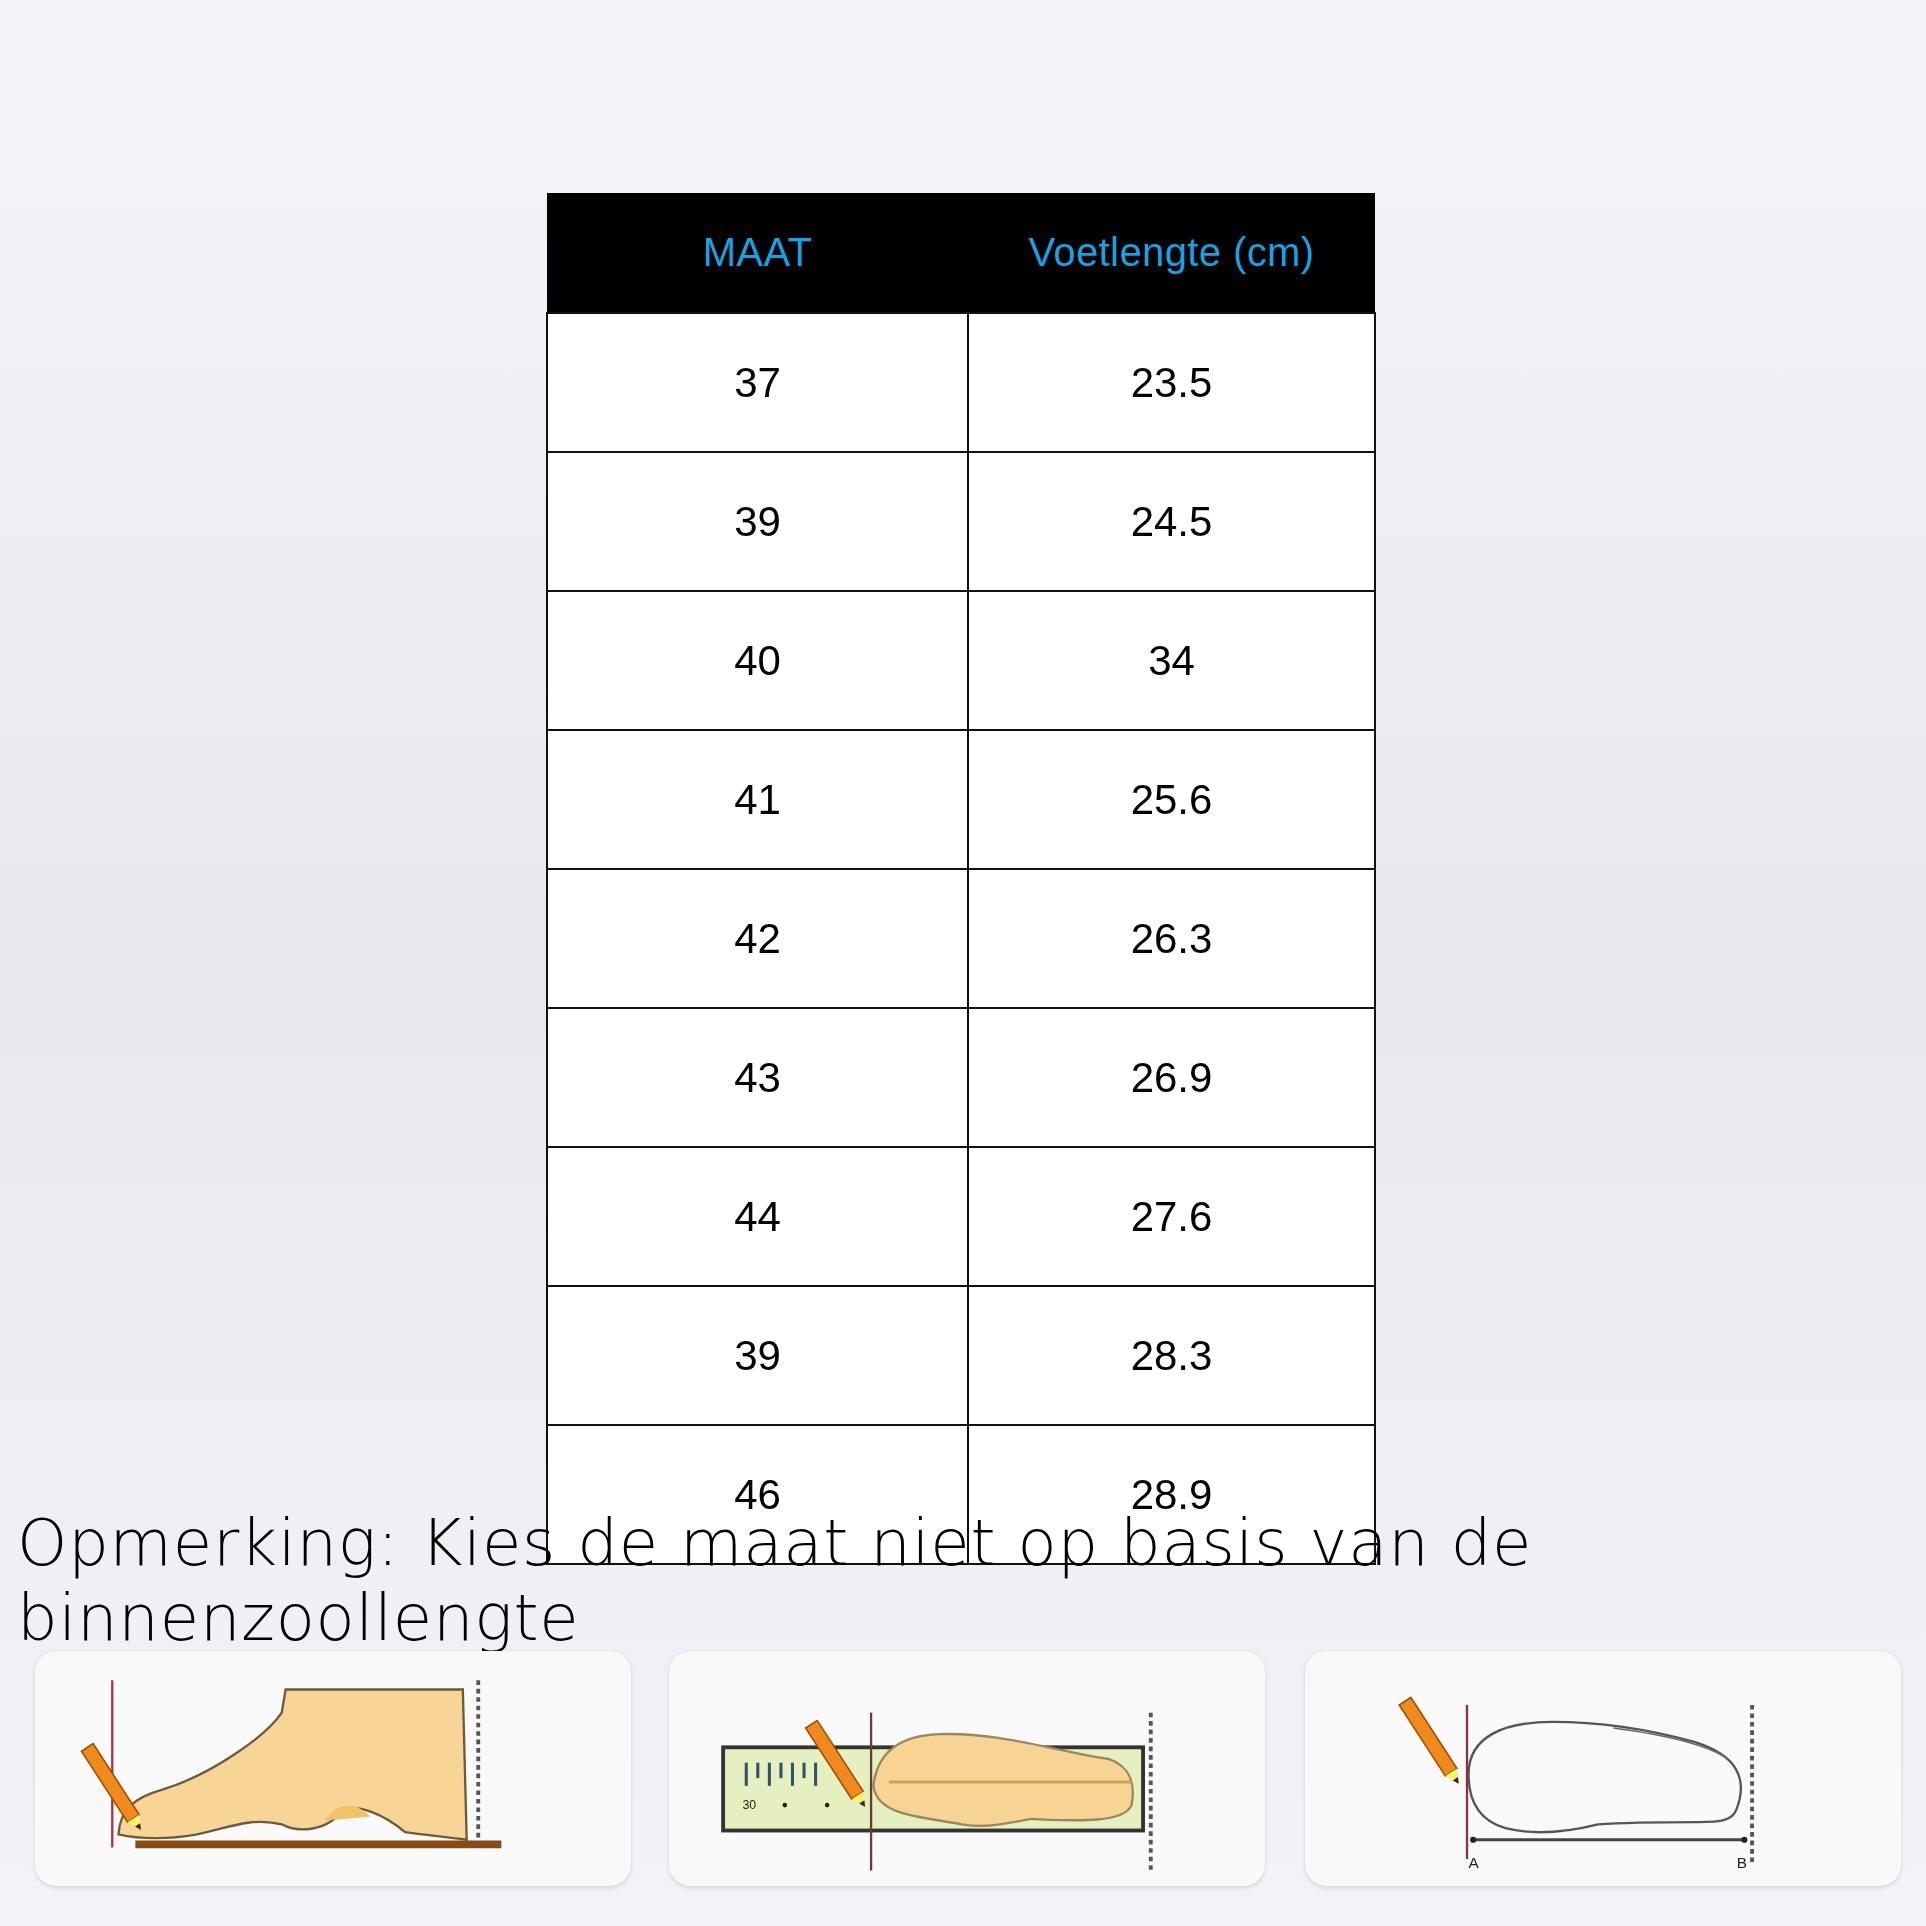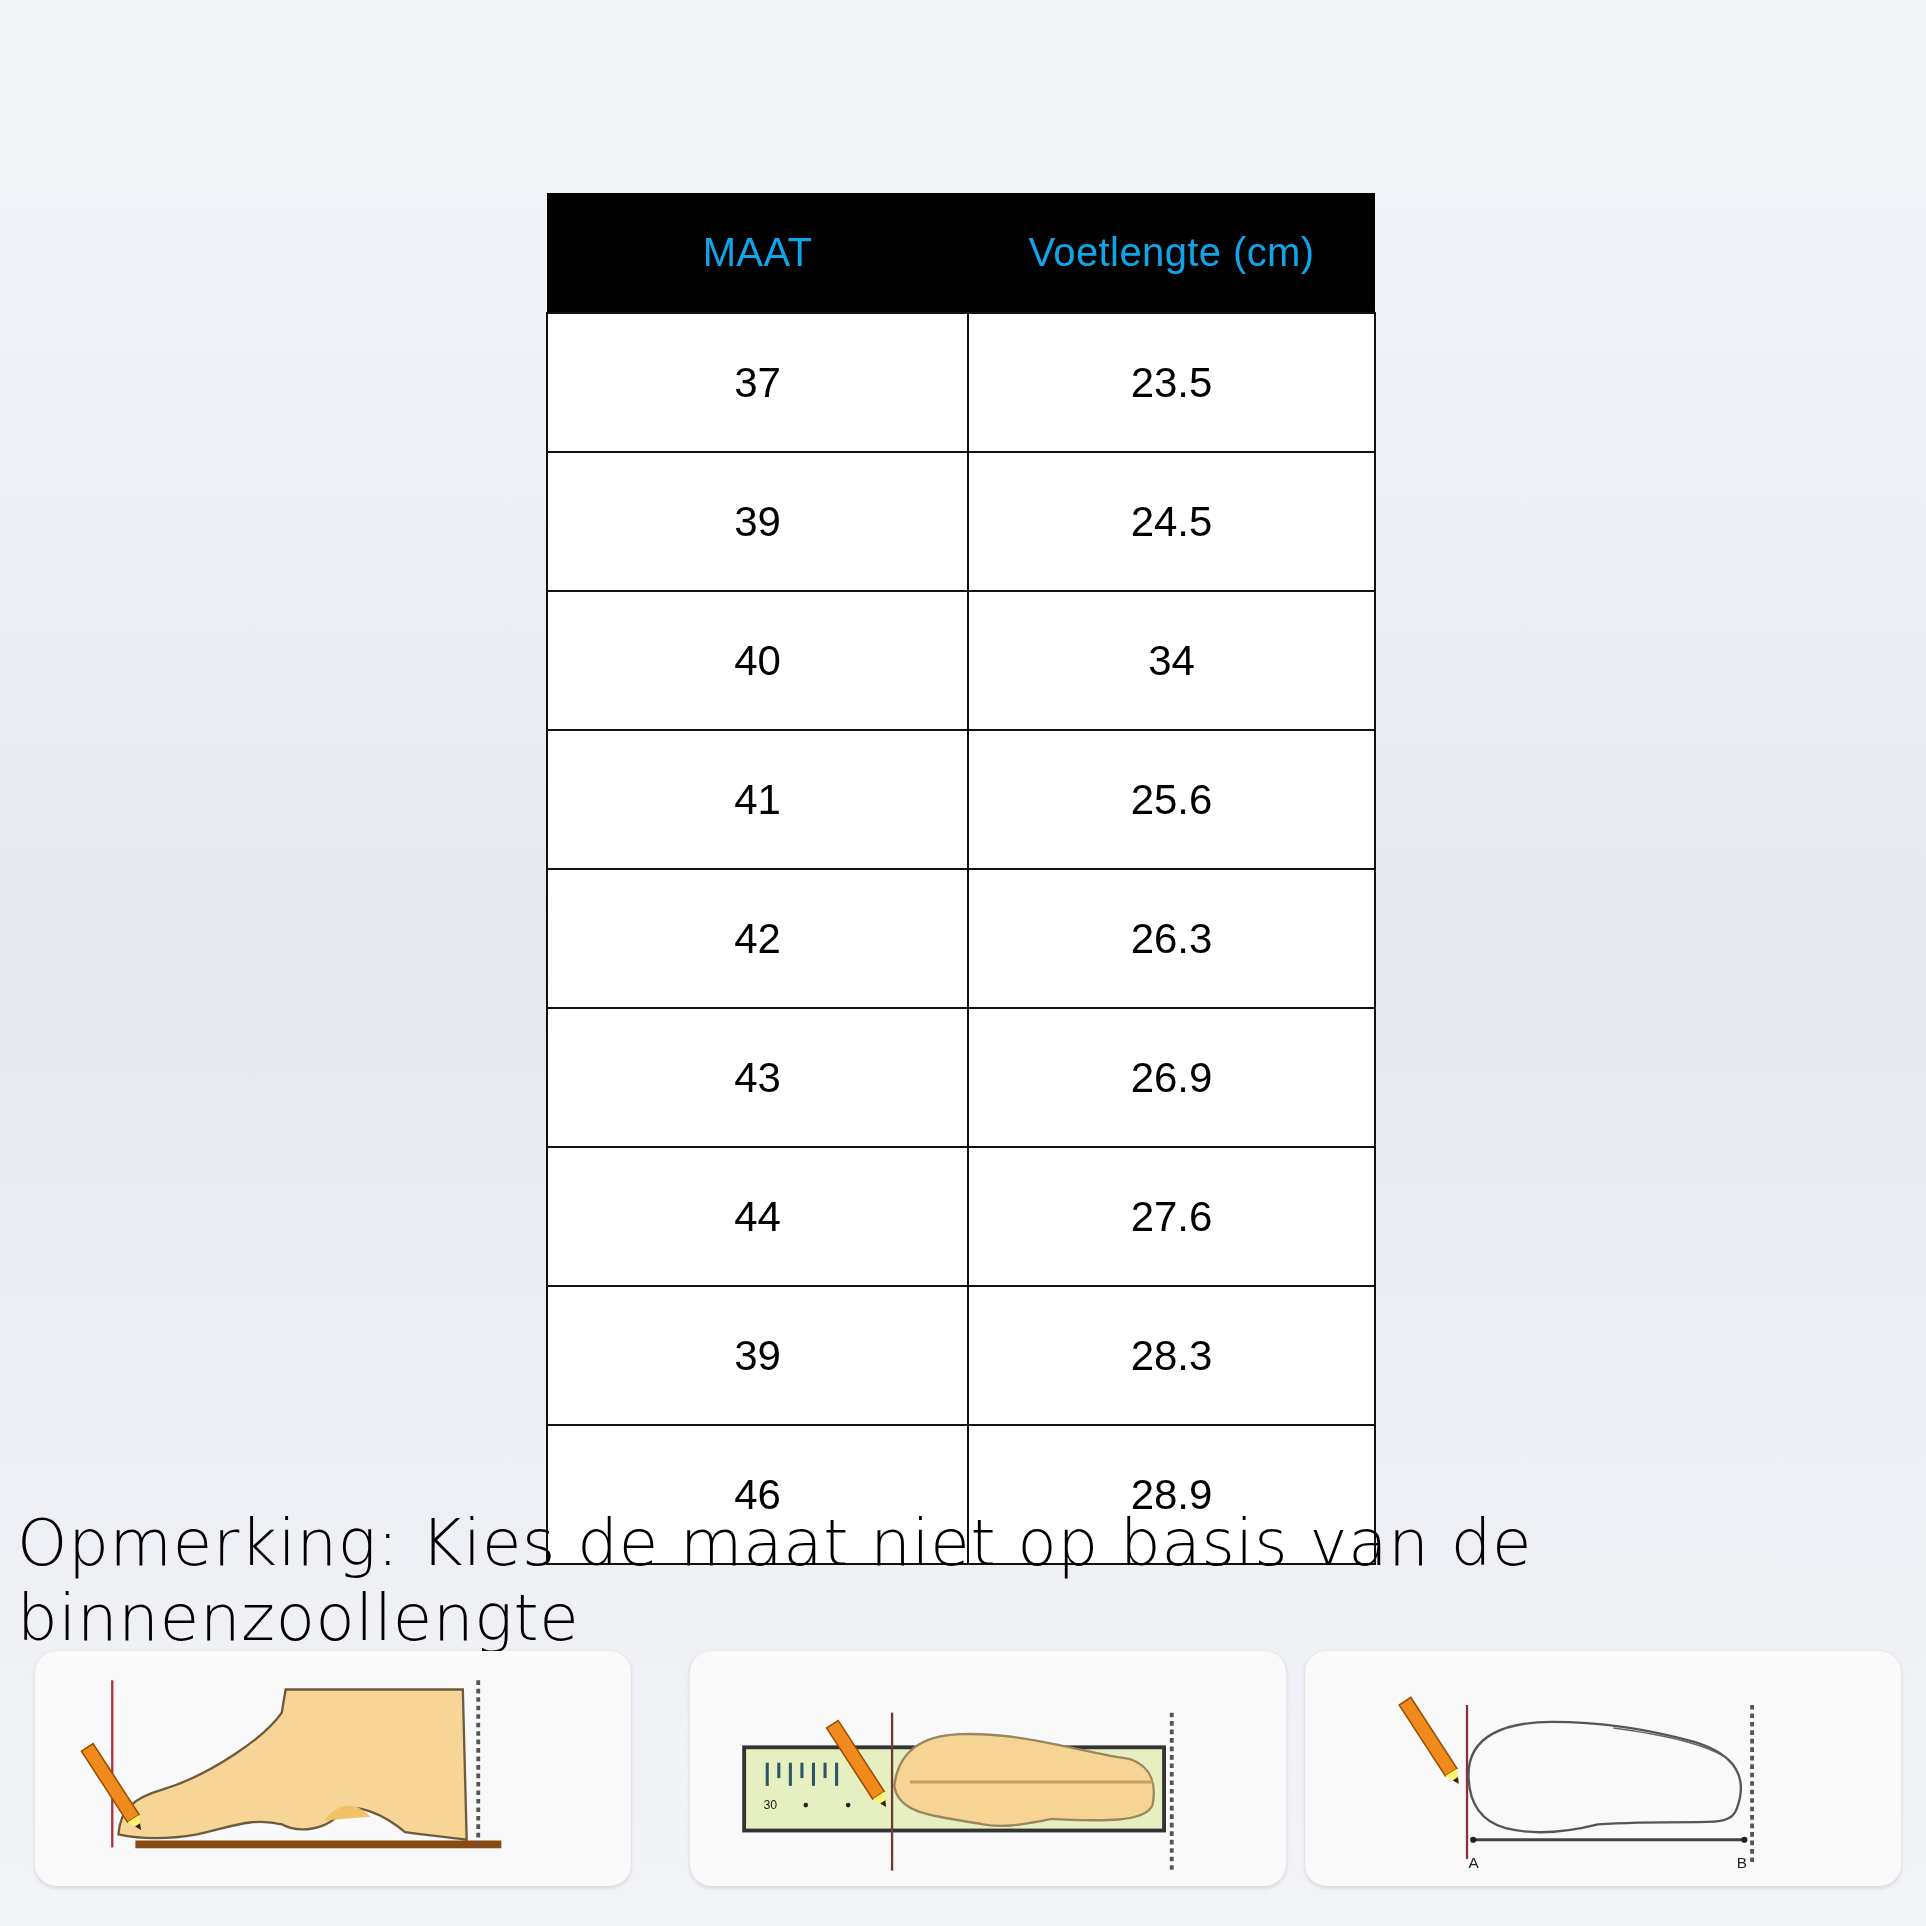--- a/index.html
+++ b/index.html
@@ -28,21 +28,21 @@
     font-size: 64px; line-height: 75px; letter-spacing: 0.8px;
     font-family: "DejaVu Sans", sans-serif; font-weight: 300;
   }
   .card {
     position: absolute; top: 1651px; height: 235px; width: 596px;
     background: #f9f9f9; border-radius: 21.6px;
     box-shadow: 0 1.5px 4.6px rgba(0,0,0,0.12);
   }
   .card svg { position: absolute; left: 0; top: 0; }
   .card1 { left: 35px; }
-  .card2 { left: 690px; text-align: right; }
+  .card2 { left: 669px; text-align: right; }
   .card3 { left: 1305px; }
 </style>
 </head>
 <body>
 
 <table class="size-table">
   <thead>
     <tr>
       <th class="c1">MAAT</th>
       <th>Voetlengte (cm)</th>

